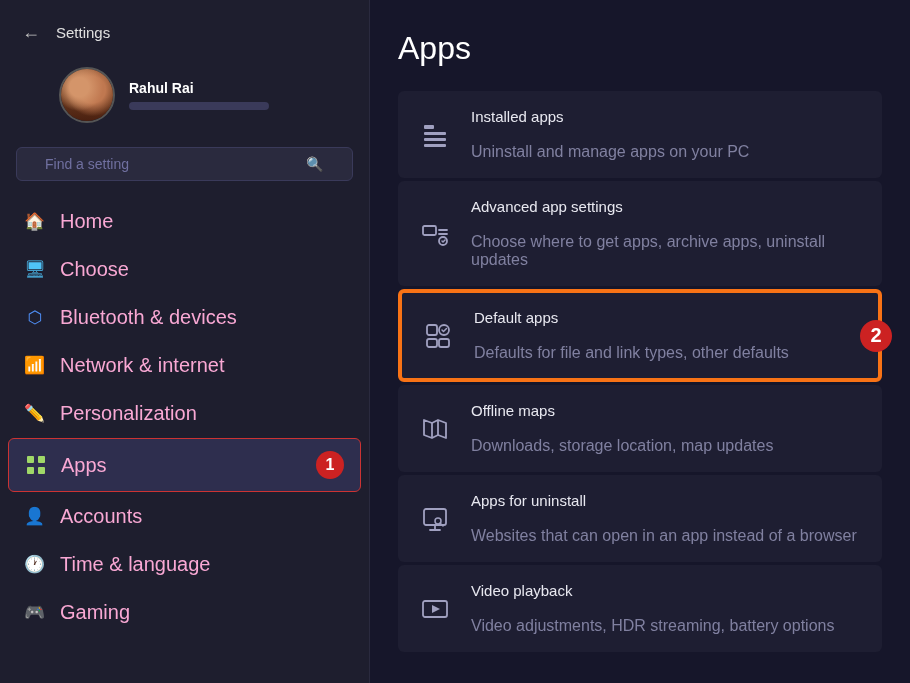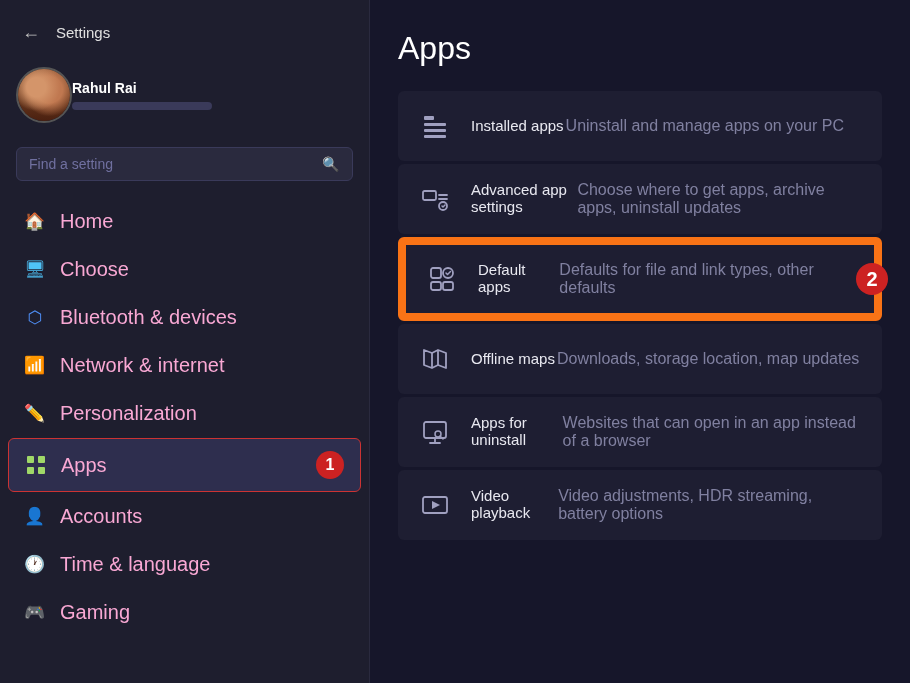--- a/index.html
+++ b/index.html
@@ -44,21 +44,22 @@
     .sidebar-title {
       font-size: 15px;
       font-weight: 400;
       color: #e0e0e0;
     }
 
     .profile-section {
       display: flex;
       align-items: center;
       padding: 10px 16px 16px 16px;
-      gap: 0;
+      gap: 14px;
+      margin-left: 43px;
     }
 
     .avatar {
       width: 56px;
       height: 56px;
       border-radius: 50%;
       background: linear-gradient(135deg, #8b6914, #c49a3c, #7a5c10, #a07828);
       overflow: hidden;
       display: flex;
       align-items: center;
@@ -98,21 +99,21 @@
     .search-section {
       padding: 8px 16px 12px 16px;
     }
 
     .search-box {
       display: flex;
       align-items: center;
       background: #2a2a3e;
       border: 1px solid #3a3a5a;
       border-radius: 6px;
-      padding: 8px 12px;
+      padding: 8px 28px;
       gap: 8px;
     }
 
     .search-box input {
       background: none;
       border: none;
       outline: none;
       color: #a0a0b0;
       font-size: 14px;
       flex: 1;
@@ -190,21 +191,21 @@
       align-items: center;
       gap: 18px;
       padding: 16px 18px;
       background: #1e1e32;
       border-radius: 6px;
       cursor: pointer;
       border: 1px solid transparent;
     }
 
     .settings-item.highlighted {
-      border: 8px solid #f97316;
+      border: 4px solid #f97316;
       background: #1e1e32;
       position: relative;
     }
 
     .settings-item.highlighted .badge-2 {
       position: absolute;
       right: -14px;
       top: 50%;
       transform: translateY(-50%);
       background: #cc2222;
@@ -226,22 +227,22 @@
       display: flex;
       align-items: center;
       justify-content: center;
       flex-shrink: 0;
       font-size: 22px;
       color: #a0a0c0;
     }
 
     .item-text {
       display: flex;
-      flex-direction: row;
-      gap: 2px;
+      flex-direction: column;
+      gap: 18px;
     }
 
     .item-title {
       font-size: 15px;
       font-weight: 500;
       color: #e8e8f0;
     }
 
     .item-desc {
       font-size: 16px;

